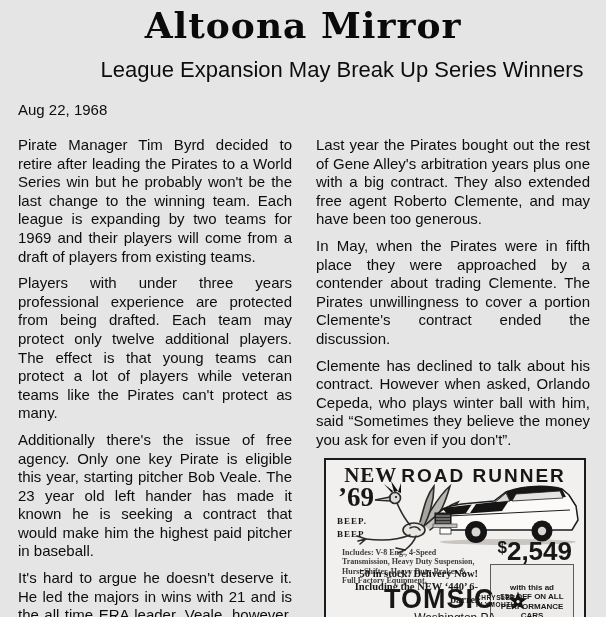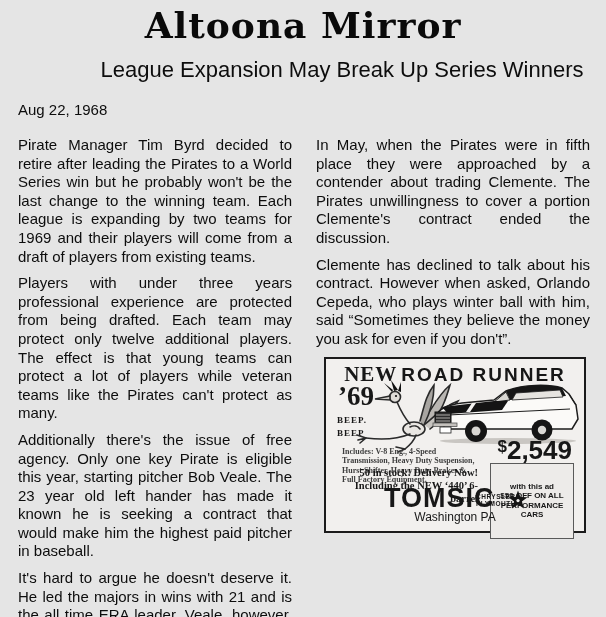--- a/index.html
+++ b/index.html
@@ -93,20 +93,21 @@
 
   <div class="columns">
     <div class="col">
       <p>Pirate Manager Tim Byrd decided to retire after leading the Pirates to a World Series win but he probably won't be the last change to the winning team. Each league is expanding by two teams for 1969 and their players will come from a draft of players from existing teams.</p>
       <p>Players with under three years professional experience are protected from being drafted. Each team may protect only twelve additional players. The effect is that young teams can protect a lot of players while veteran teams like the Pirates can't protect as many.</p>
       <p>Additionally there's the issue of free agency. Only one key Pirate is eligible this year, starting pitcher Bob Veale. The 23 year old left hander has made it known he is seeking a contract that would make him the highest paid pitcher in baseball.</p>
       <p>It's hard to argue he doesn't deserve it. He led the majors in wins with 21 and is the all time ERA leader. Veale, however, may be a year late to get a big payday from the Pirates.</p>
     </div>
 
     <div class="col">
+      <p>Last year the Pirates bought out the rest of Gene Alley's arbitration years plus one with a big contract. They also extended free agent Roberto Clemente, and may have been too generous.</p>
       <p>In May, when the Pirates were in fifth place they were approached by a contender about trading Clemente. The Pirates unwillingness to cover a portion Clemente's contract ended the discussion.</p>
       <p>Clemente has declined to talk about his contract. However when asked, Orlando Cepeda, who plays winter ball with him, said “Sometimes they believe the money you ask for even if you don't”.</p>
 
       <div class="ad">
 
         <div class="ad-headline">
           <span class="new">NEW</span>
           <span class="rest">ROAD RUNNER</span>
         </div>
 

